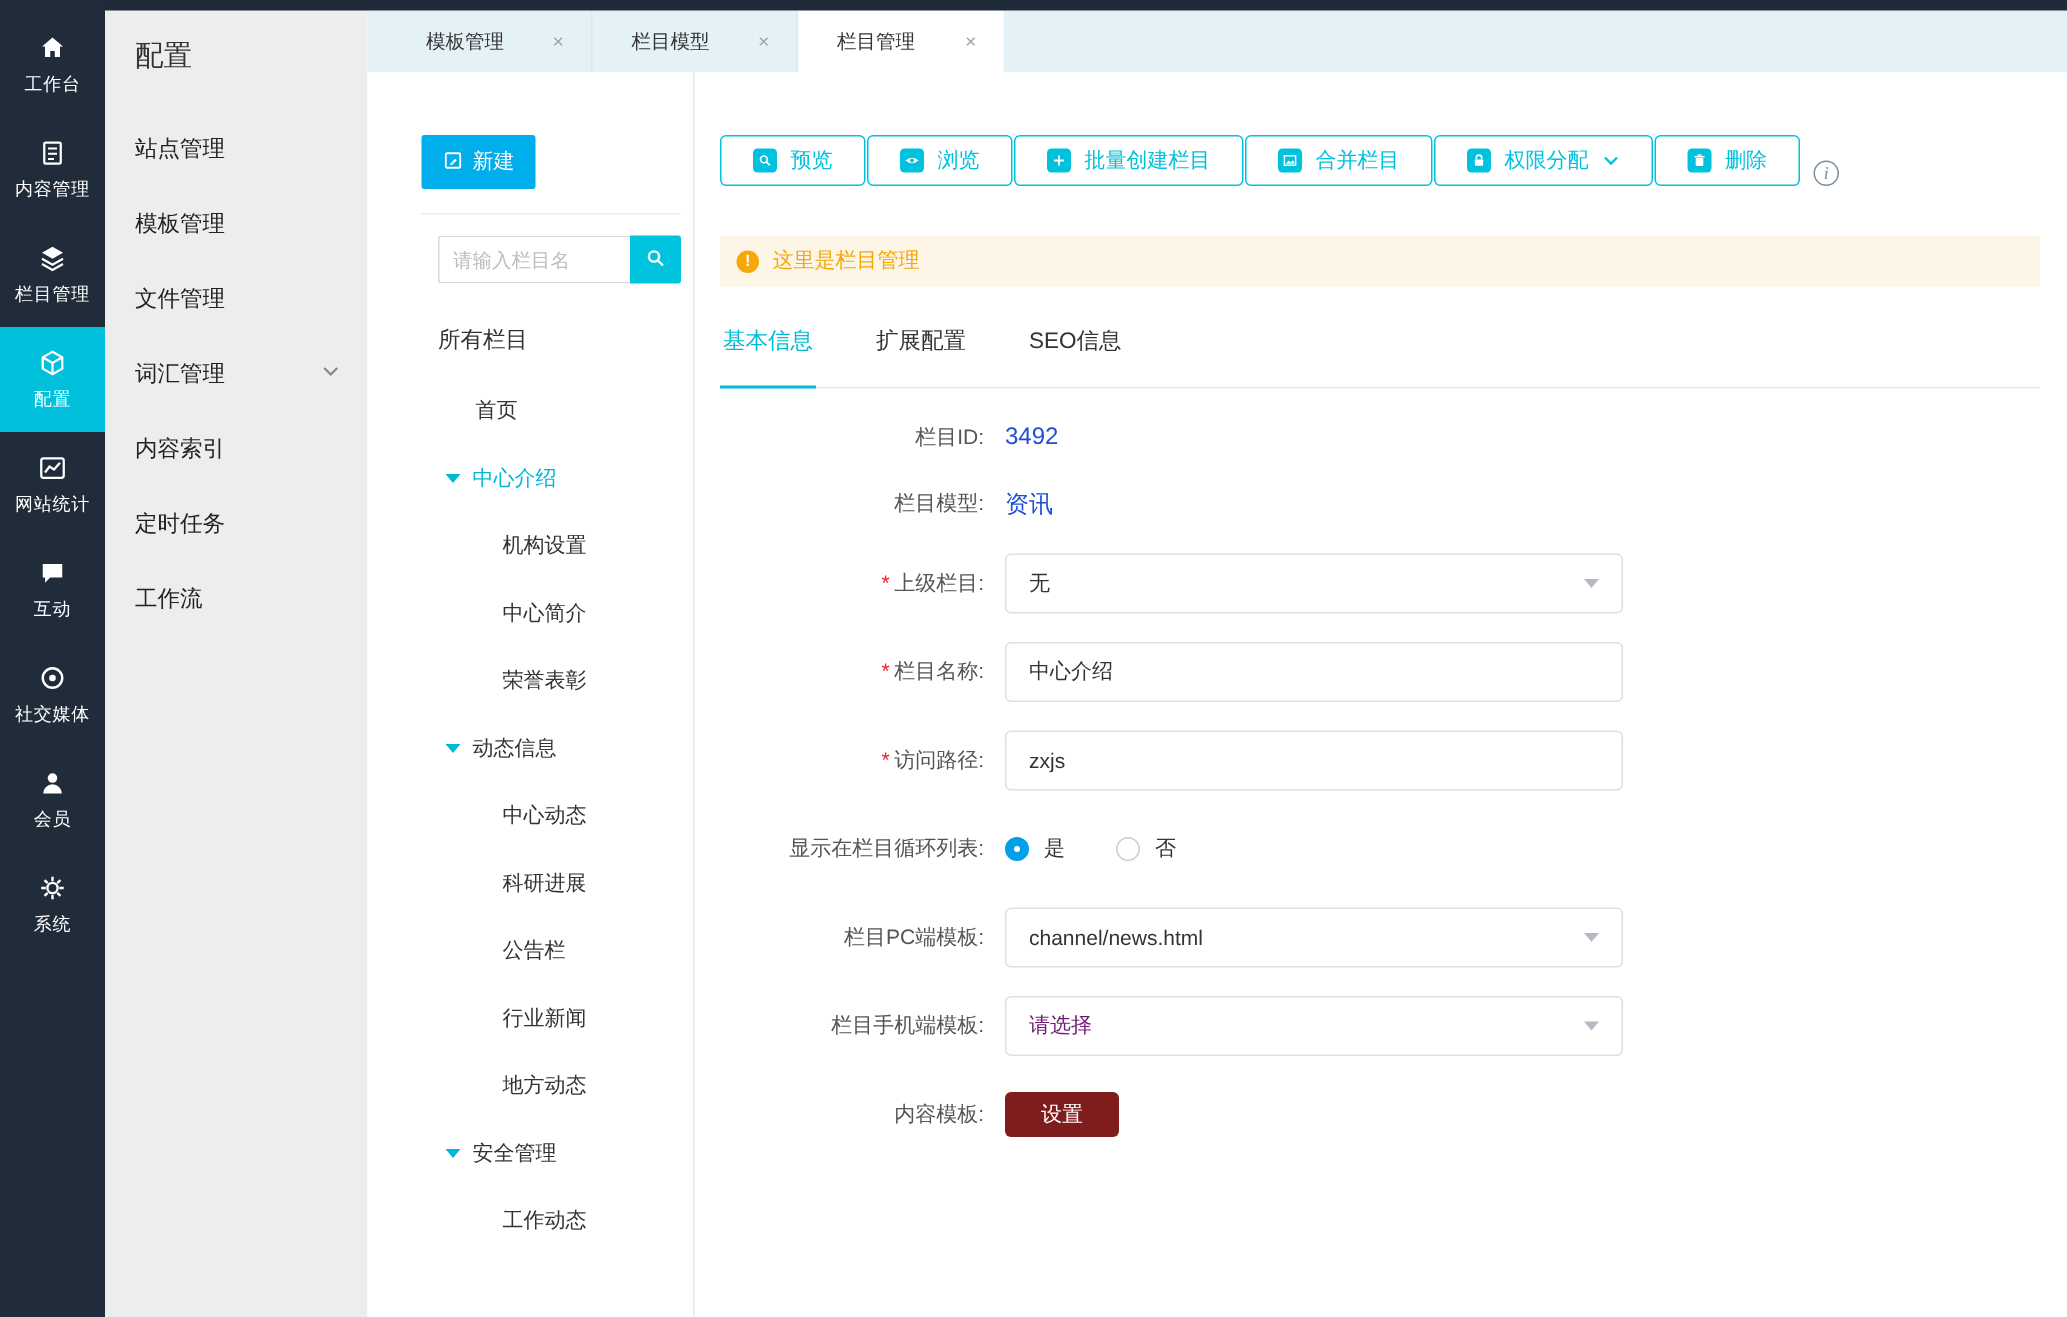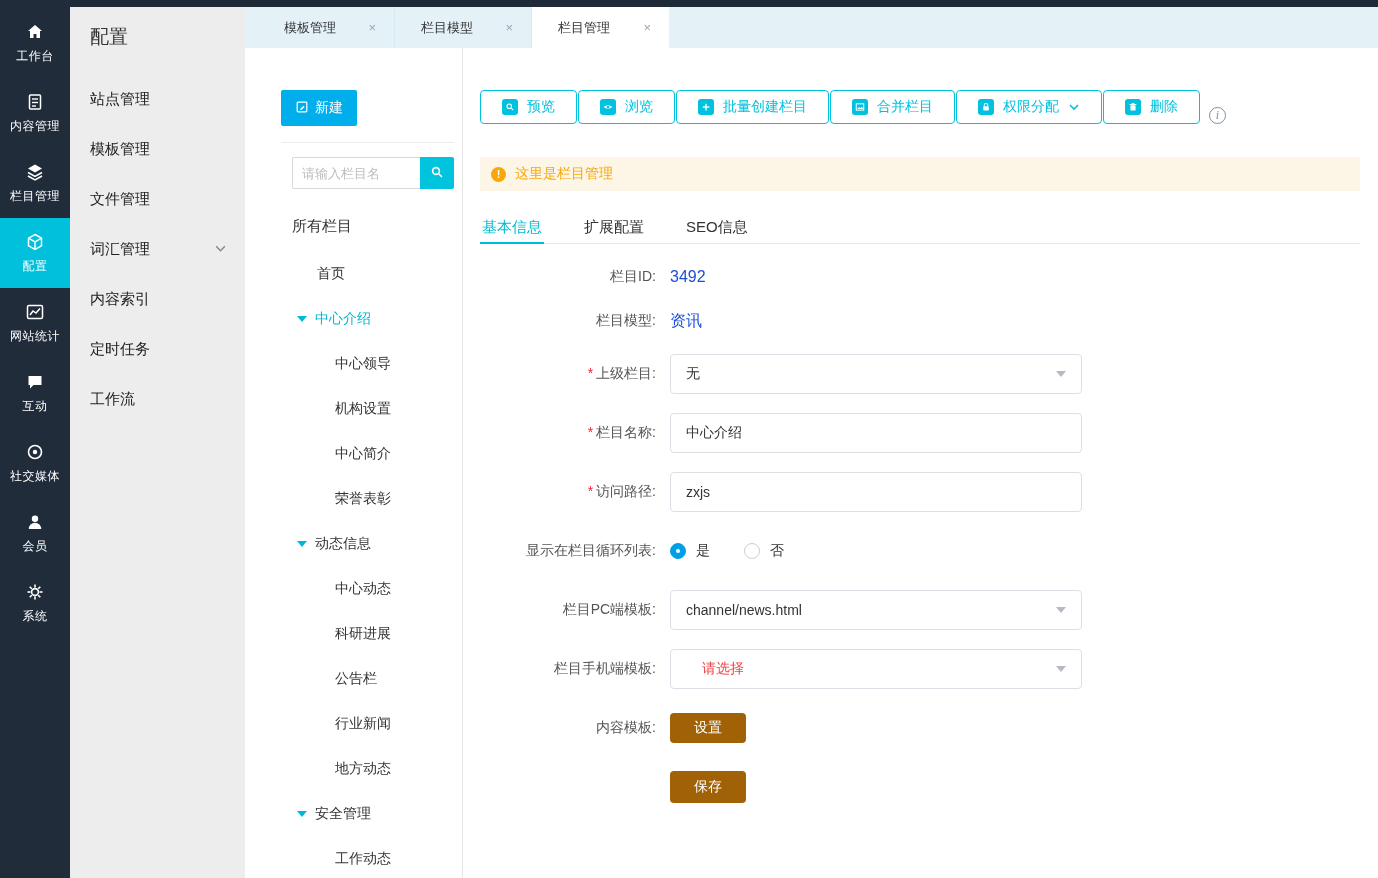--- a/index.html
+++ b/index.html
@@ -55,40 +55,40 @@
   .tbtn { height:34px; border:1px solid #00c1de; color:#00c1de; background:#fff; border-radius:4px; display:inline-flex; align-items:center; gap:9px; padding:0 21px; font-size:14px; cursor:pointer; white-space:nowrap; }
   .chip { width:16px; height:16px; background:#00c1de; border-radius:3px; display:inline-flex; align-items:center; justify-content:center; flex-shrink:0; }
   .chip svg { width:12px; height:12px; display:block; }
   .tbtn .chev svg { width:12px; height:12px; display:block; }
   .info-icon { margin-left:8px; width:17px; height:17px; border:1px solid #7d8ea0; color:#7d8ea0; border-radius:50%; display:flex; align-items:center; justify-content:center; font-size:12px; font-style:italic; font-family:"Liberation Serif",serif; cursor:pointer; }
 
   .alert { margin-top:33px; height:34px; background:#fdf6e7; display:flex; align-items:center; gap:9px; padding:0 11px; font-size:14px; color:#f7a708; }
   .alert-icon { width:15px; height:15px; border-radius:50%; background:#f7a708; color:#fff; font-size:11px; font-weight:bold; display:flex; align-items:center; justify-content:center; flex-shrink:0; }
 
   .ctabs { display:flex; gap:38px; margin-top:16px; border-bottom:1px solid #e4e7ed; }
-  .ctab { padding:11px 2px 5px; font-size:15px; color:#333; cursor:pointer; border-bottom:2px solid transparent; margin-bottom:-1px; }
+  .ctab { padding:11px 2px 20px; font-size:15px; color:#333; cursor:pointer; border-bottom:2px solid transparent; margin-bottom:-1px; }
   .ctab.active { color:#00bcd4; border-bottom-color:#00bcd4; }
 
   .form { margin-top:22px; }
   .frow { display:flex; align-items:center; min-height:40px; margin-bottom:19px; }
   .frow.compact { min-height:22px; margin-bottom:22px; }
   .flabel { width:190px; flex-shrink:0; text-align:right; padding-right:14px; font-size:14px; color:#555; }
   .req { color:#f5222d; margin-right:3px; }
   .fvalue { font-size:16px; color:#1d4ed8; }
   .input, .select { width:412px; height:40px; border:1px solid #dcdfe6; border-radius:4px; background:#fff; font-size:14px; color:#333; }
   .input { padding:0 15px; outline:none; font-family:inherit; }
   .select { display:flex; align-items:center; justify-content:space-between; padding:0 15px; cursor:pointer; }
-  .select .ph { color:#ef4444;margin-left:16px; }
+  .select .ph { color:#701a75; }
   .caret { width:0; height:0; border-left:5px solid transparent; border-right:5px solid transparent; border-top:6px solid #b4bac4; }
   .radio-group { display:flex; align-items:center; gap:10px; }
   .radio { width:16px; height:16px; border-radius:50%; border:1px solid #c9ced6; background:#fff; display:inline-block; cursor:pointer; position:relative; }
   .radio.checked { background:#00a0e9; border-color:#00a0e9; }
   .radio.checked::after { content:""; position:absolute; left:5px; top:5px; width:4px; height:4px; border-radius:50%; background:#fff; }
   .radio-label { font-size:14px; color:#333; margin-right:24px; }
-  .btn-fill { height:30px; min-width:76px; background:#a16207; color:#fff; border:none; border-radius:4px; font-size:14px; padding:0 18px; cursor:pointer; }
+  .btn-fill { height:30px; min-width:76px; background:#7f1d1d; color:#fff; border:none; border-radius:4px; font-size:14px; padding:0 18px; cursor:pointer; }
   .btn-save { height:32px; }
 </style>
 </head>
 <body>
 
 <div class="topstrip"></div>
 
 <nav class="rail">
   <div class="rail-item">
     <span>
@@ -254,23 +254,20 @@
             <span>所有栏目</span>
           </div>
         <div class="tnode leaf1">
             <span>首页</span>
           </div>
         <div class="tnode parent selected">
             <span class="tri"></span>
             <span>中心介绍</span>
           </div>
         <div class="tnode child">
-            <span>中心领导</span>
-          </div>
-        <div class="tnode child">
             <span>机构设置</span>
           </div>
         <div class="tnode child">
             <span>中心简介</span>
           </div>
         <div class="tnode child">
             <span>荣誉表彰</span>
           </div>
         <div class="tnode parent">
             <span class="tri"></span>
@@ -432,21 +429,17 @@
             <span class="ph">请选择</span>
             <span class="caret"></span>
           </div>
         </div>
 
         <div class="frow">
           <div class="flabel">内容模板:</div>
           <button class="btn-fill">设置</button>
         </div>
 
-        <div class="frow">
-          <div class="flabel"></div>
-          <button class="btn-fill btn-save">保存</button>
-        </div>
 
       </div>
     </div>
   </div>
 </div>
 
 </body></html>

